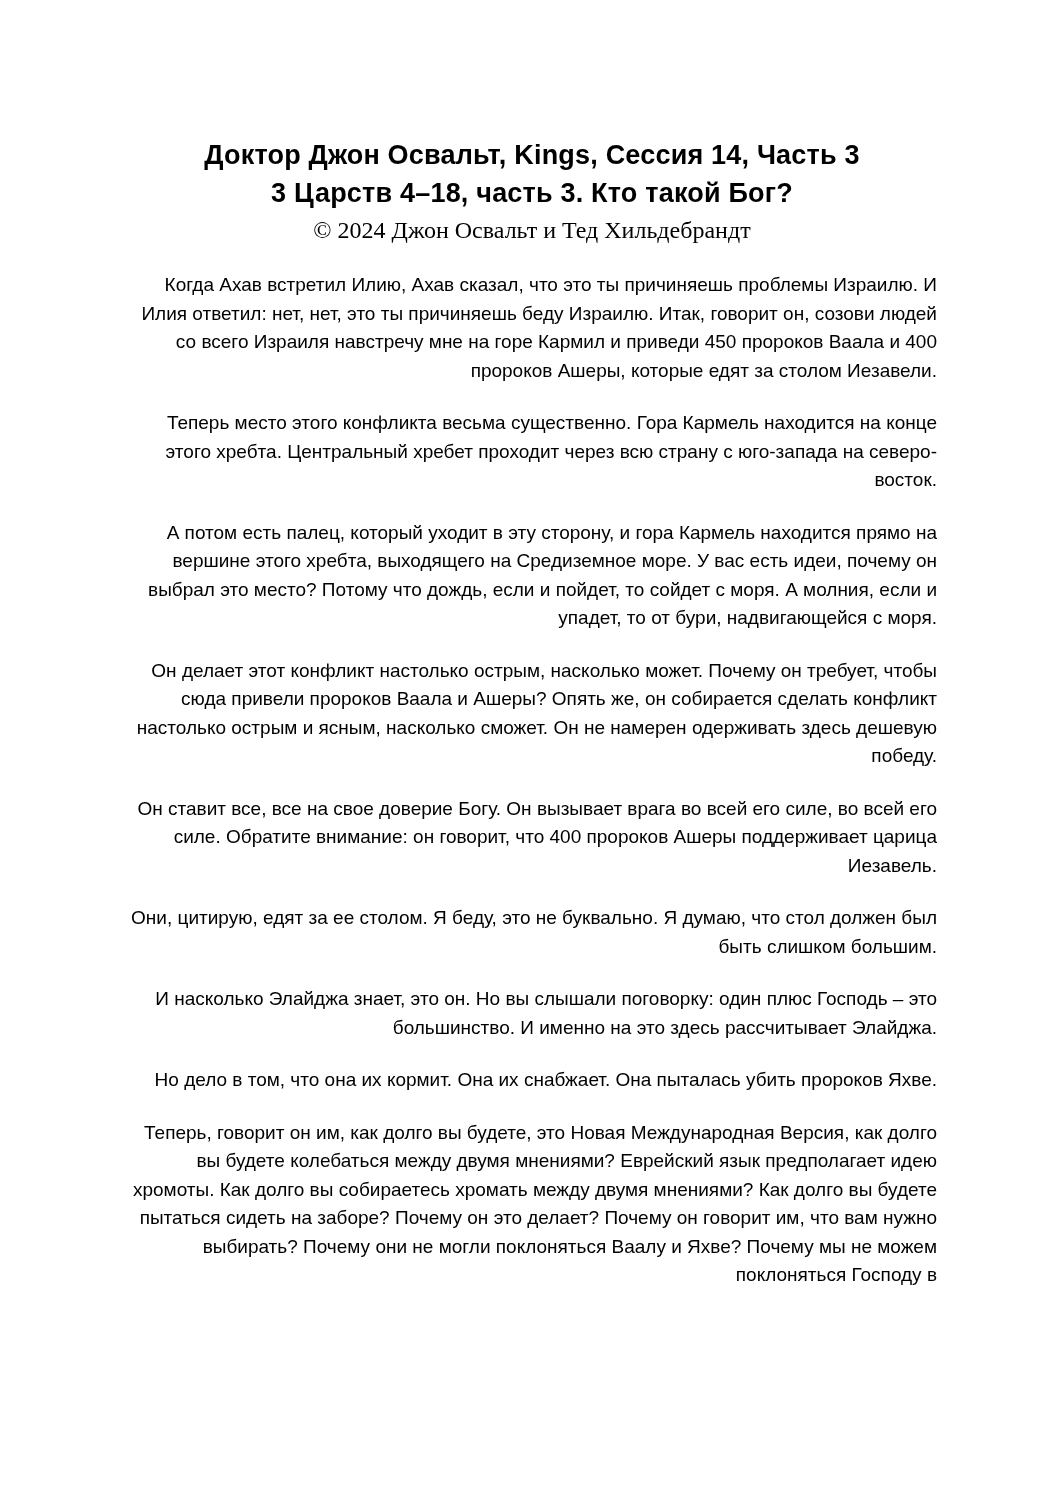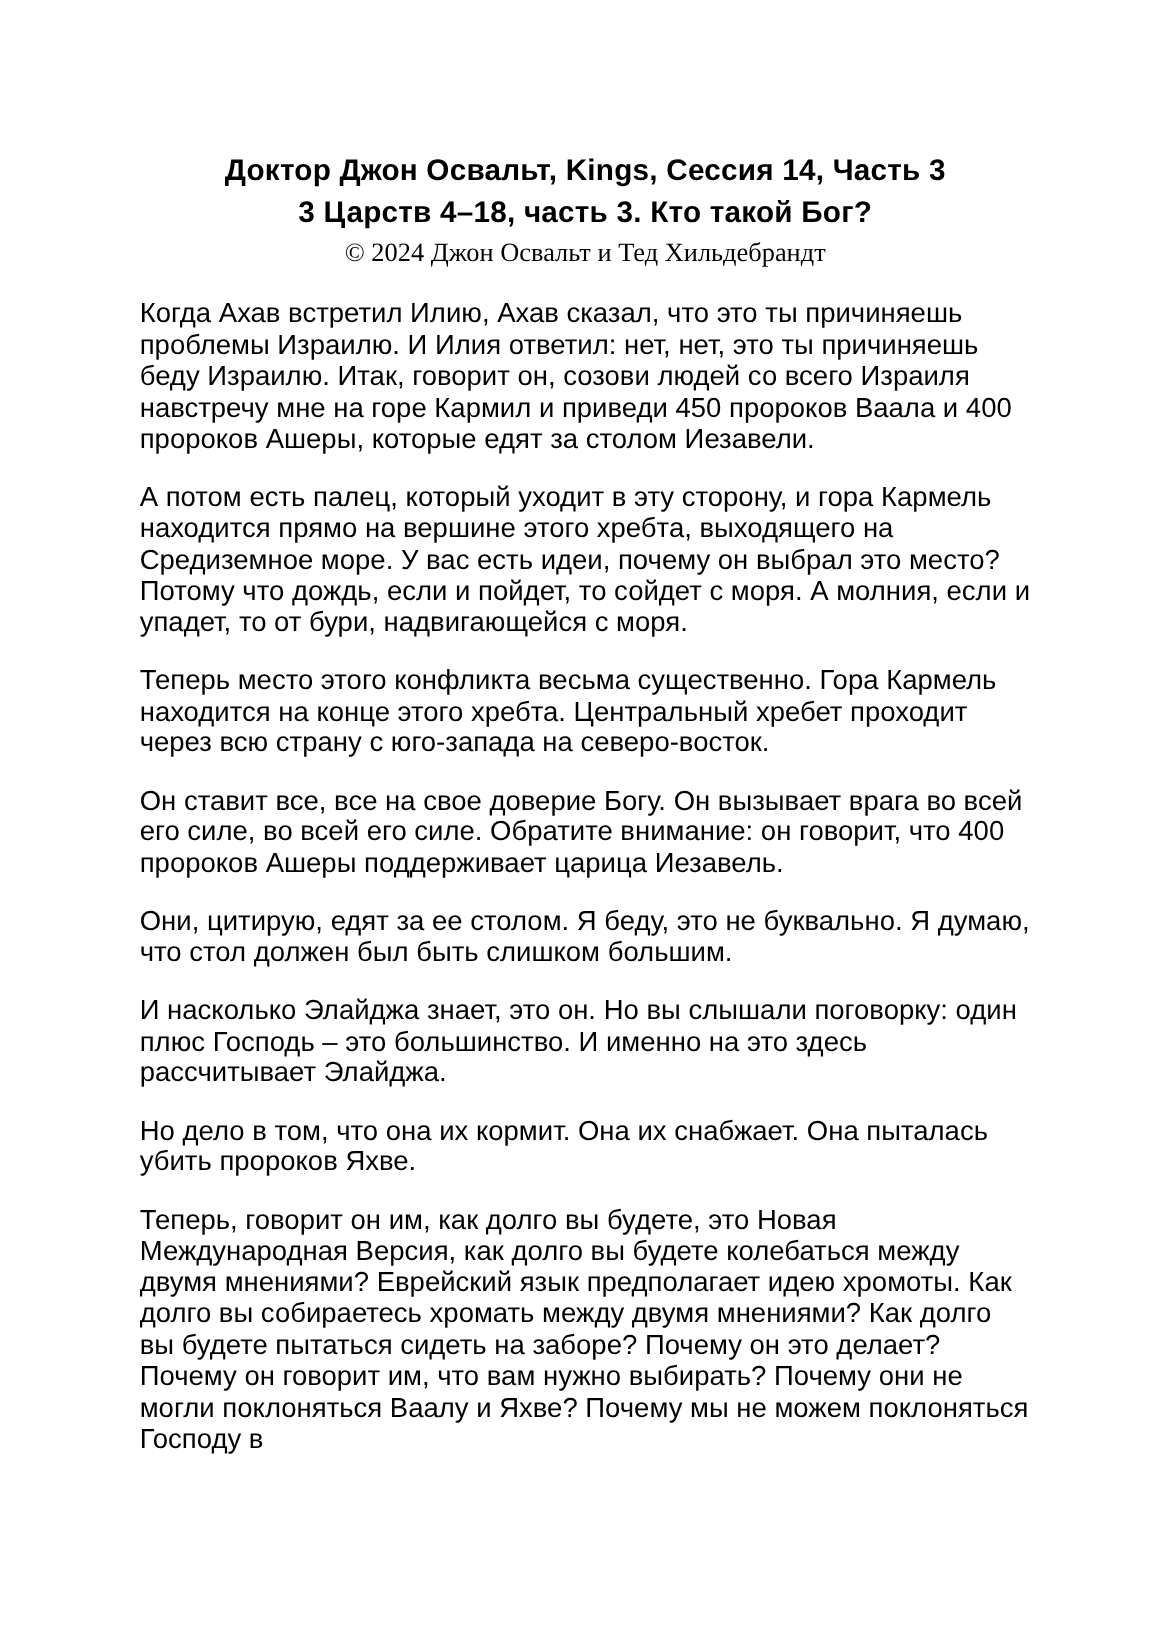--- a/index.html
+++ b/index.html
@@ -33,41 +33,42 @@
   .copyright {
     margin-top: 5px;
     text-align: center;
     font-family: "Liberation Serif", serif;
     font-size: 24px;
     line-height: 26px;
     font-weight: 400;
   }
   .body-text {
     margin-top: 28px;
-    font-size: 25px;
+    font-size: 19px;
     line-height: 28.5px;
-    text-align: left;
+    text-align: right;
   }
   .body-text p.para {
     margin: 0 0 24px 0;
     padding: 0;
   }
 </style>
 </head>
 <body>
 
 <div class="page">
   <h1 class="title">
     <span class="title-line">Доктор Джон Освальт, Kings, Сессия 14, Часть 3</span>
     <span class="title-line">3 Царств 4–18, часть 3. Кто такой Бог?</span>
   </h1>
   <div class="copyright">© 2024 Джон Освальт и Тед Хильдебрандт</div>
   <div class="body-text">
       <p class="para">Когда Ахав встретил Илию, Ахав сказал, что это ты причиняешь проблемы Израилю. И Илия ответил: нет, нет, это ты причиняешь беду Израилю. Итак, говорит он, созови людей со всего Израиля навстречу мне на горе Кармил и приведи 450 пророков Ваала и 400 пророков Ашеры, которые едят за столом Иезавели.</p>
+      <p class="para">Теперь место этого конфликта весьма существенно. Гора Кармель находится на конце этого хребта. Центральный хребет проходит через всю страну с юго-запада на северо-восток.</p>
       <p class="para">А потом есть палец, который уходит в эту сторону, и гора Кармель находится прямо на вершине этого хребта, выходящего на Средиземное море. У вас есть идеи, почему он выбрал это место? Потому что дождь, если и пойдет, то сойдет с моря. А молния, если и упадет, то от бури, надвигающейся с моря.</p>
-      <p class="para">Теперь место этого конфликта весьма существенно. Гора Кармель находится на конце этого хребта. Центральный хребет проходит через всю страну с юго-запада на северо-восток.</p>
+      <p class="para">Он делает этот конфликт настолько острым, насколько может. Почему он требует, чтобы сюда привели пророков Ваала и Ашеры? Опять же, он собирается сделать конфликт настолько острым и ясным, насколько сможет. Он не намерен одерживать здесь дешевую победу.</p>
       <p class="para">Он ставит все, все на свое доверие Богу. Он вызывает врага во всей его силе, во всей его силе. Обратите внимание: он говорит, что 400 пророков Ашеры поддерживает царица Иезавель.</p>
       <p class="para">Они, цитирую, едят за ее столом. Я беду, это не буквально. Я думаю, что стол должен был быть слишком большим.</p>
       <p class="para">И насколько Элайджа знает, это он. Но вы слышали поговорку: один плюс Господь – это большинство. И именно на это здесь рассчитывает Элайджа.</p>
       <p class="para">Но дело в том, что она их кормит. Она их снабжает. Она пыталась убить пророков Яхве.</p>
       <p class="para">Теперь, говорит он им, как долго вы будете, это Новая Международная Версия, как долго вы будете колебаться между двумя мнениями? Еврейский язык предполагает идею хромоты. Как долго вы собираетесь хромать между двумя мнениями? Как долго вы будете пытаться сидеть на заборе? Почему он это делает? Почему он говорит им, что вам нужно выбирать? Почему они не могли поклоняться Ваалу и Яхве? Почему мы не можем поклоняться Господу в</p>
     </div>
 </div>
 
 </body></html>

